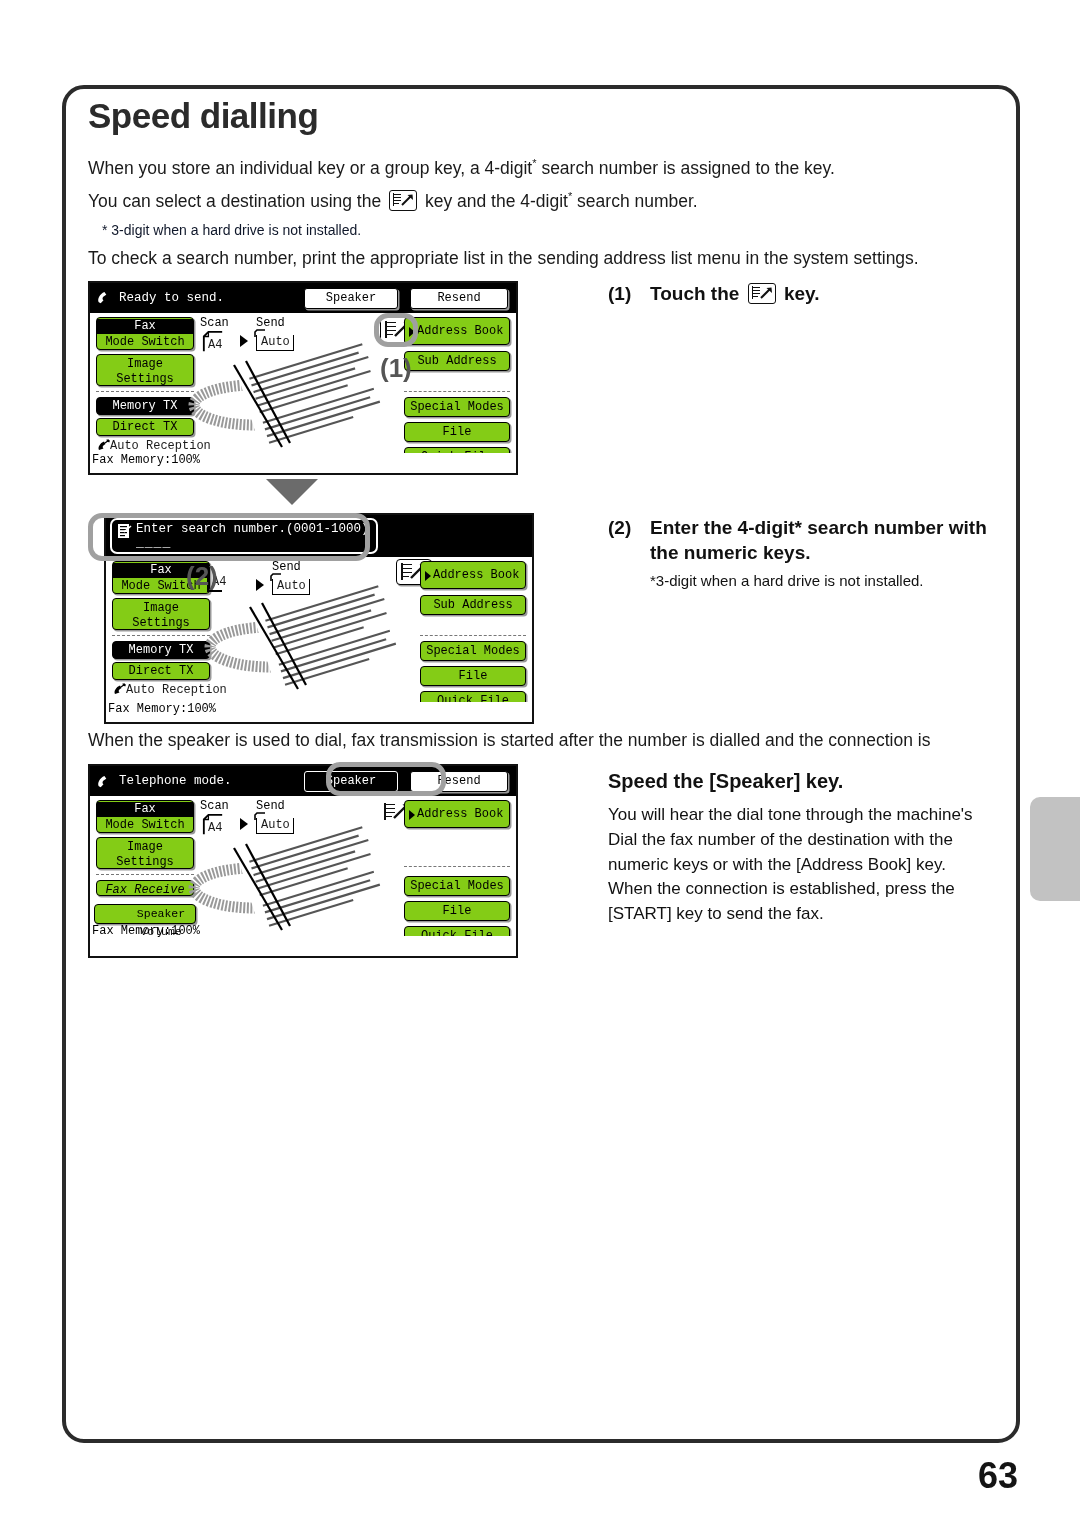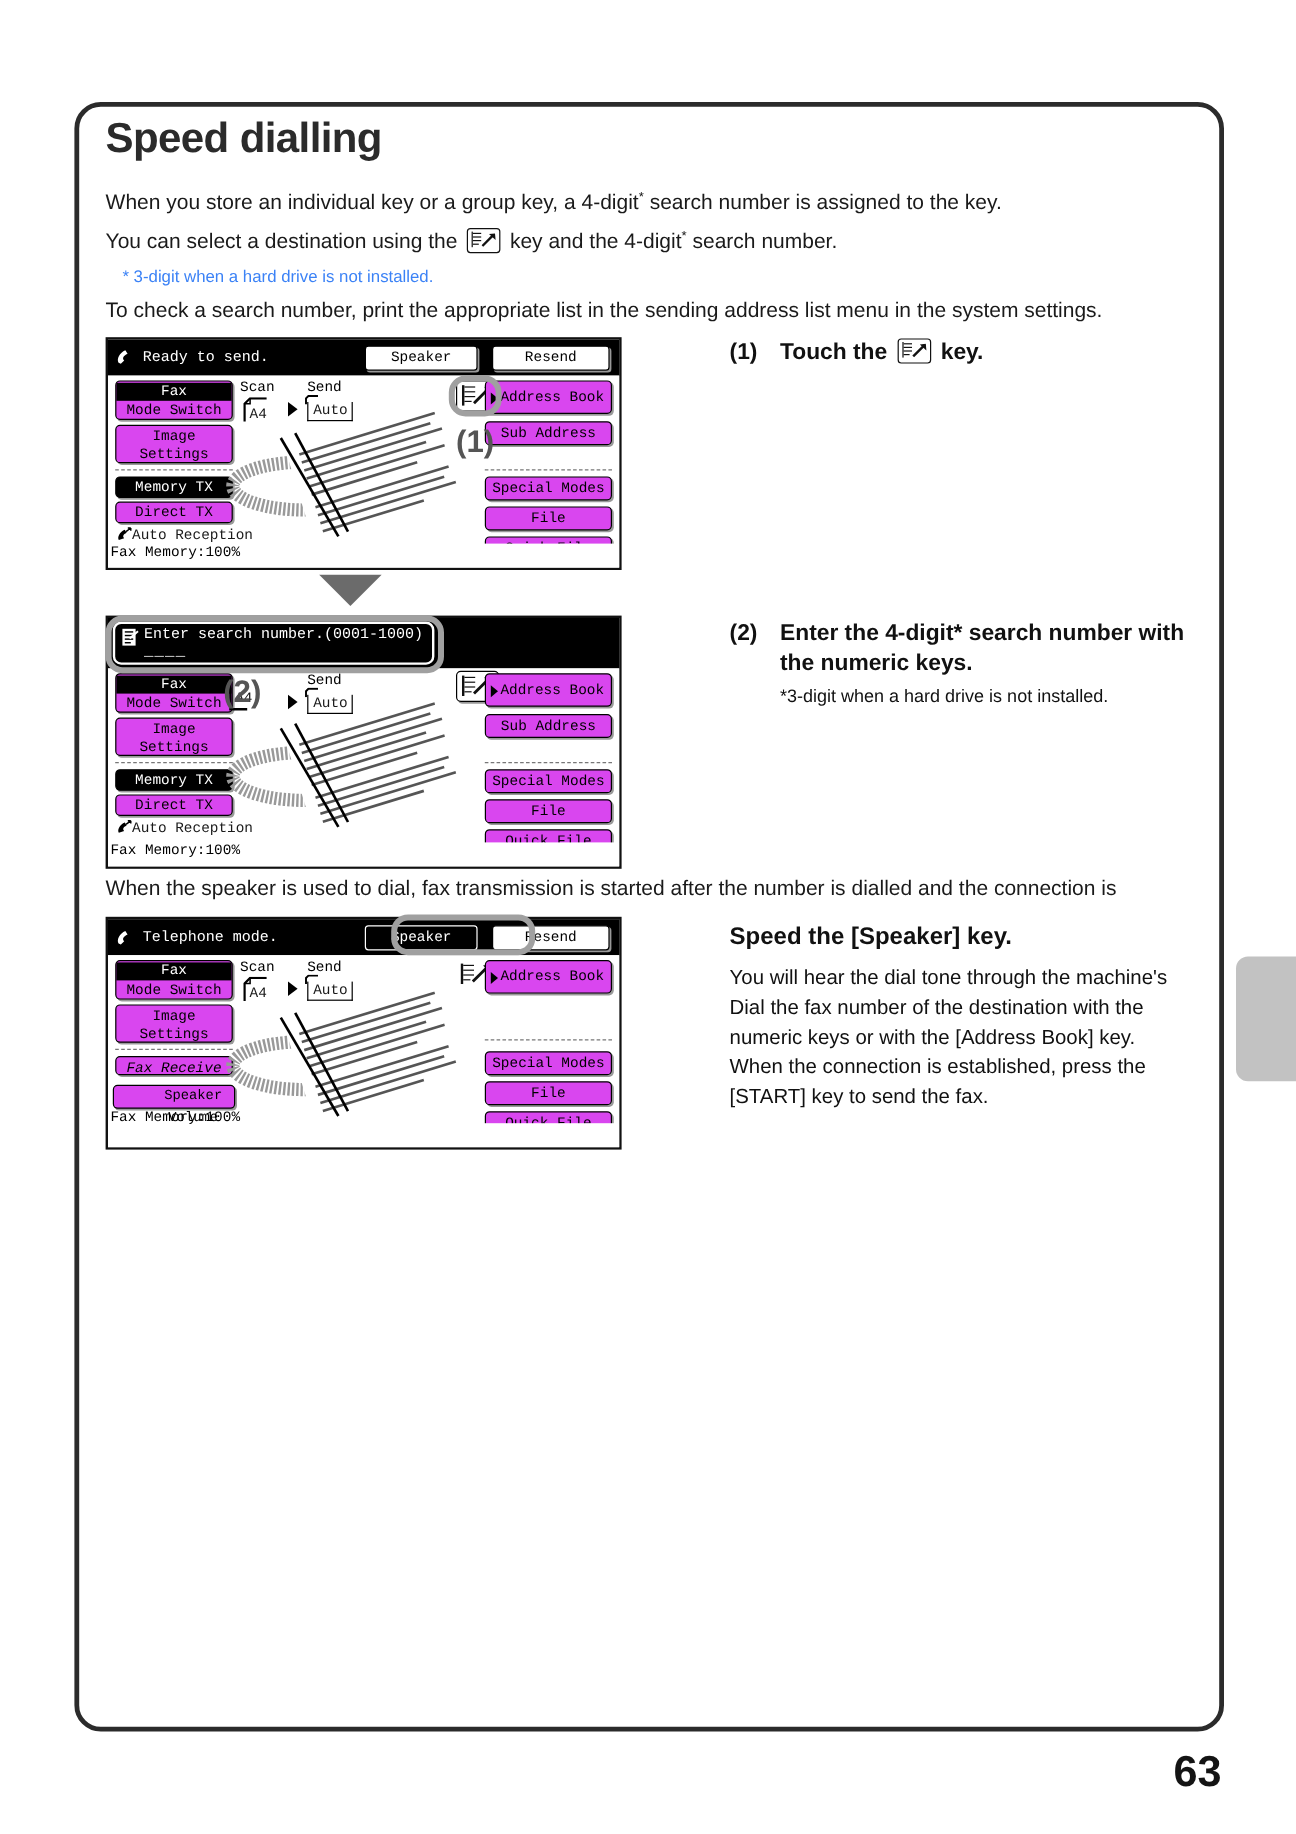--- a/index.html
+++ b/index.html
@@ -55,21 +55,21 @@
 
   p.body-line {
     font-size: 17.5px;
     margin: 0 0 8px 0;
     line-height: 1.42;
     color: #1a1a1a;
   }
   .fine-note {
     font-size: 14px;
     margin: 0 0 8px 14px;
-    color: #3b82f6;
+    color: #0f172a;
   }
   sup.star { font-size: 11px; vertical-align: super; }
 
   
   .key-icon {
     display: inline-block;
     width: 26px; height: 19px;
     border: 1.5px solid #111;
     border-radius: 3px;
     position: relative;
@@ -152,21 +152,21 @@
 
   .lcd-body {
     position: relative;
     height: 140px;
     background: #fff;
   }
   .lcd-body.tall { height: 145px; }
 
   .sbtn {
     position: absolute;
-    background: #d946ef;
+    background: #84cc16;
     border: 1.5px solid #000;
     border-radius: 4px;
     font-size: 12px;
     text-align: center;
     box-shadow: 1.5px 1.5px 0 #999;
     box-sizing: border-box;
     color: #000;
     line-height: 14px;
   }
   .sbtn.inv { background: #000; color: #fff; }
@@ -450,21 +450,21 @@
           </span>
         </div>
       </div>
     </div>
 
     <div style="position:relative;height:28px;">
       <div class="down-arrow" style="left:178px; top:-2px;"></div>
     </div>
 
     <div style="position:relative; height:215px; margin-top:4px;">
-      <div class="lcd" style="position:absolute;left:0;top:0;">
+      <div class="lcd" style="position:absolute;left:16px;top:0;">
         <div class="lcd-header" style="height:42px;">
           <div class="entry-bar">
             <svg class="ebicon" viewBox="0 0 15 16">
               <rect x="1" y="1" width="11" height="14" fill="#fff"></rect>
               <g fill="#000">
                 <rect x="3" y="3" width="7" height="1.2"></rect>
                 <rect x="3" y="6" width="7" height="1.2"></rect>
                 <rect x="3" y="9" width="7" height="1.2"></rect>
                 <rect x="3" y="12" width="5" height="1.2"></rect>
               </g>

